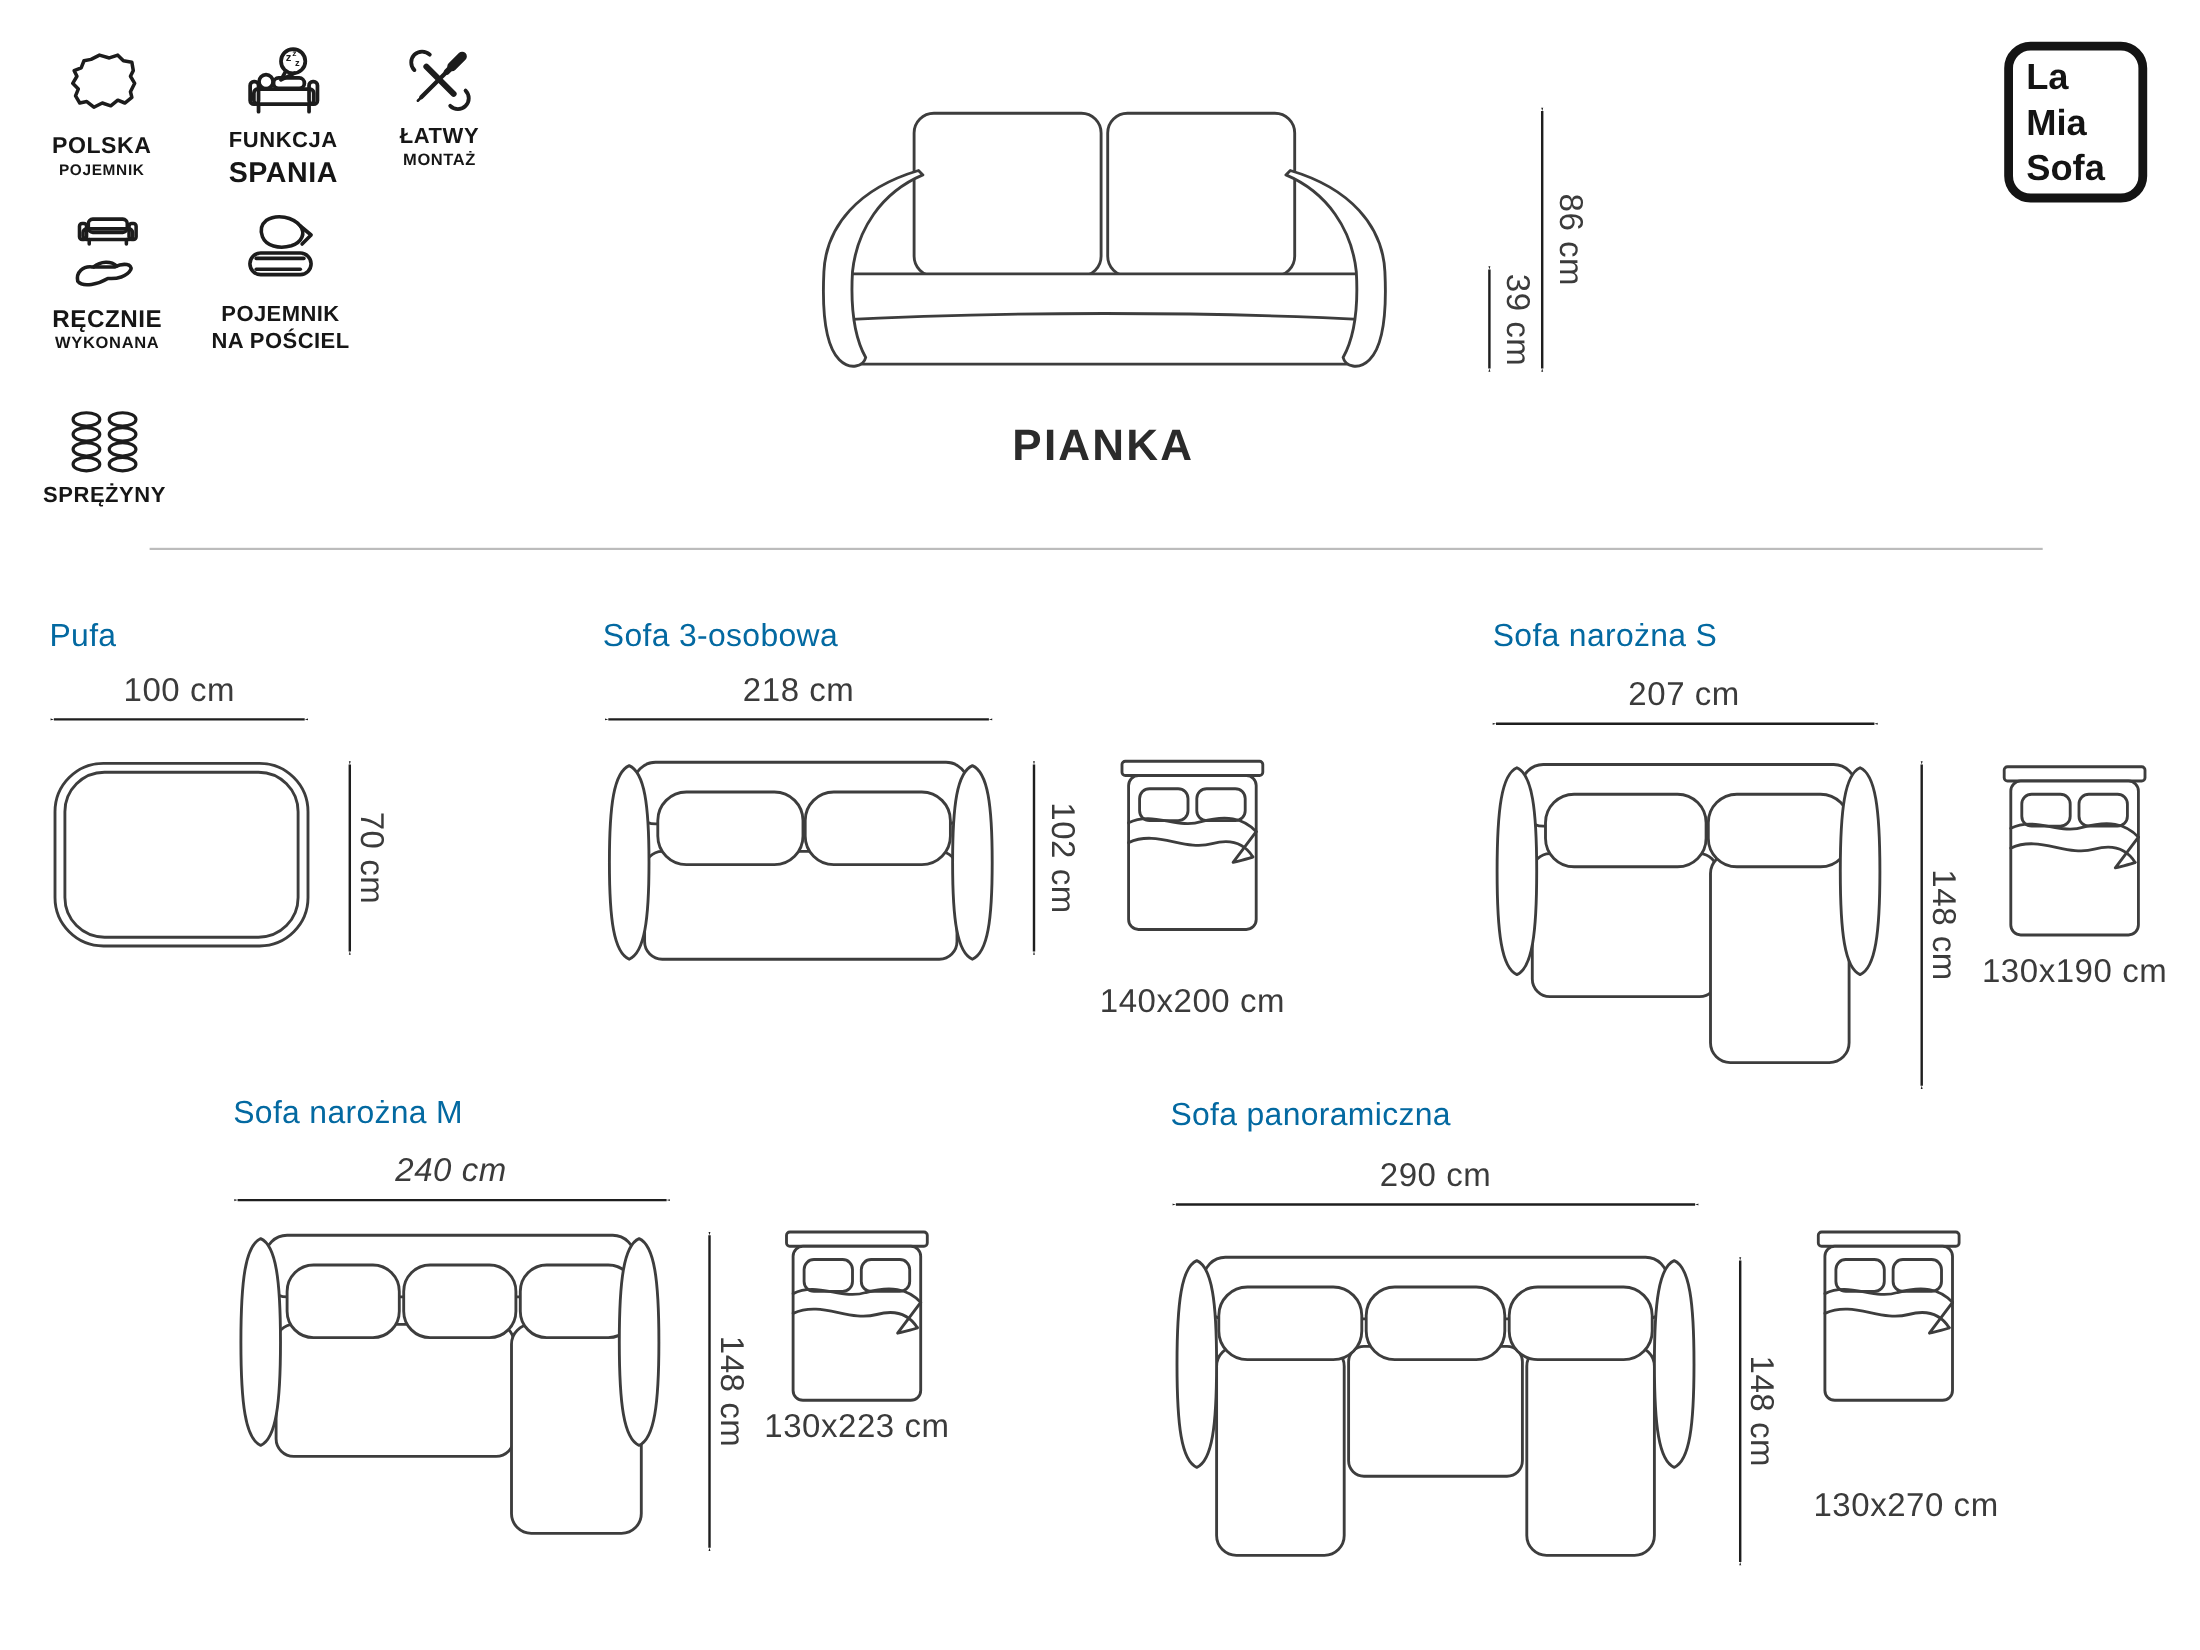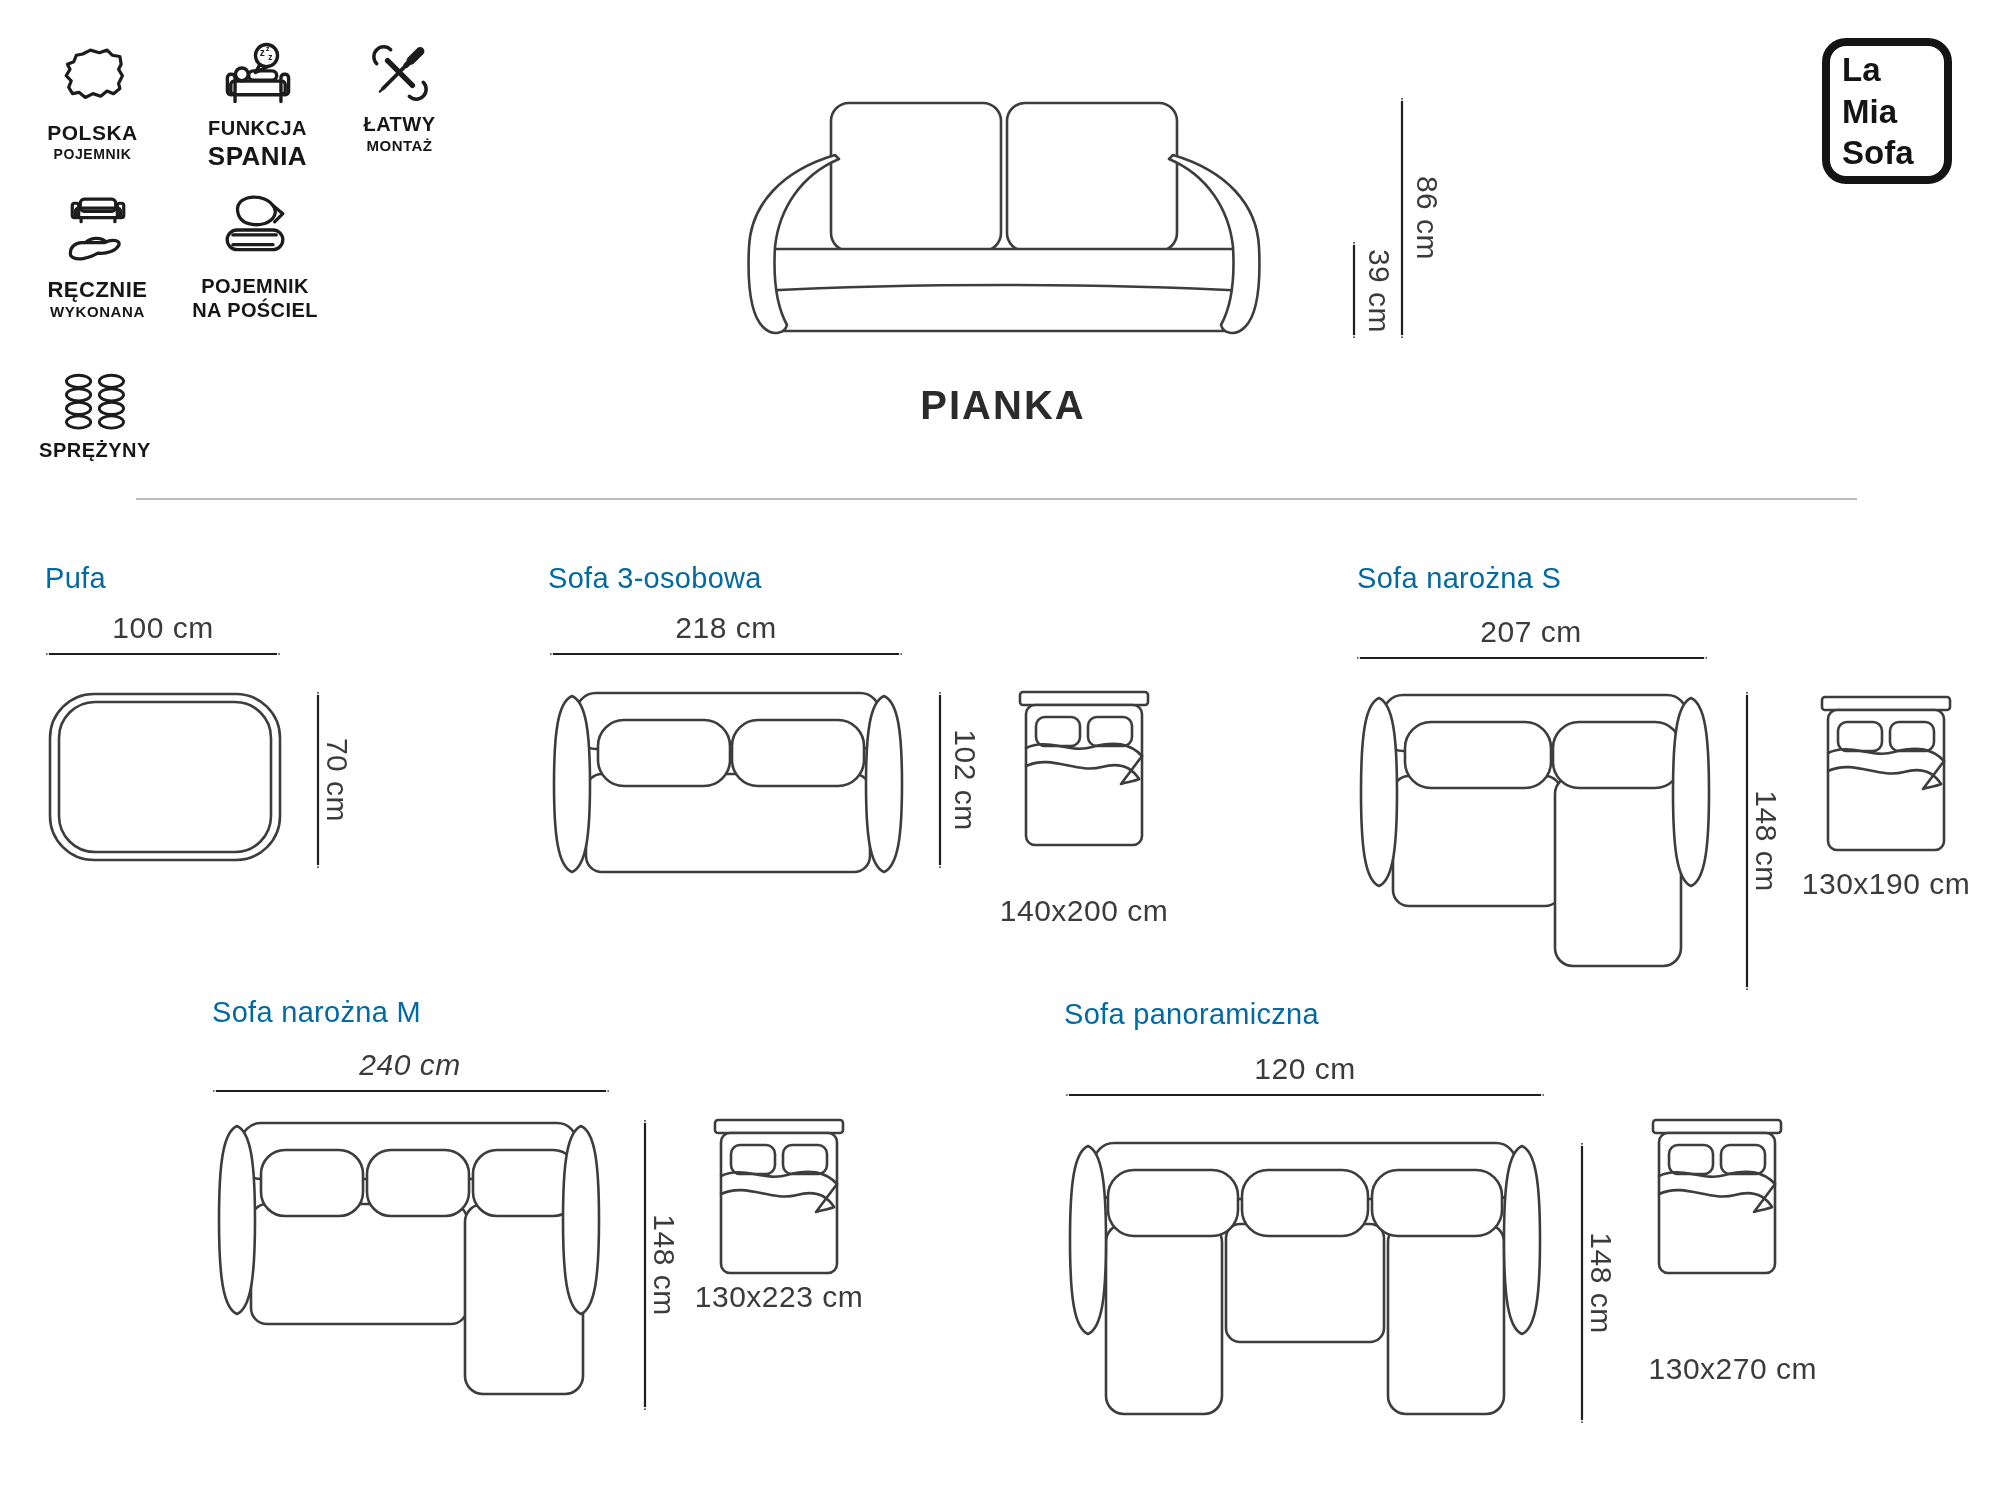--- a/index.html
+++ b/index.html
@@ -294,21 +294,21 @@
   <svg class="arrow" style="position:absolute;left:637px;top:1120px;" width="16" height="290">
     <line x1="8" y1="3" x2="8" y2="287" marker-start="url(#arrw)" marker-end="url(#arrw)"></line>
   </svg>
   <div class="vdim" style="left:664px;top:1265px;">148 cm</div>
   <svg class="drawing" style="left:713px;top:1118px;" width="132" height="160">
     <use href="#bed-sym"></use>
   </svg>
   <div class="bedlbl" style="left:679px;top:1280px;">130x223 cm</div>
 
   <div class="sec-title" style="left:1064px;top:998px;">Sofa panoramiczna</div>
-  <div class="hdim" style="left:1205px;top:1052px;">120 cm</div>
+  <div class="hdim" style="left:1205px;top:1052px;">290 cm</div>
   <svg class="arrow" style="position:absolute;left:1066px;top:1087px;" width="478" height="16">
     <line x1="3" y1="8" x2="475" y2="8" marker-start="url(#arrw)" marker-end="url(#arrw)"></line>
   </svg>
   <svg class="drawing" style="left:1064px;top:1138px;" width="482" height="283" viewBox="0 0 482 283">
     <g stroke="#3d3d3d" stroke-width="2.6" fill="#ffffff" stroke-linejoin="round">
       <rect x="30" y="5" width="422" height="56" rx="20"></rect>
       <rect x="162" y="86" width="158" height="118" rx="14"></rect>
       <rect x="42" y="86" width="116" height="190" rx="18"></rect>
       <rect x="324" y="86" width="116" height="190" rx="18"></rect>
       <rect x="44" y="32" width="130" height="66" rx="26"></rect>

